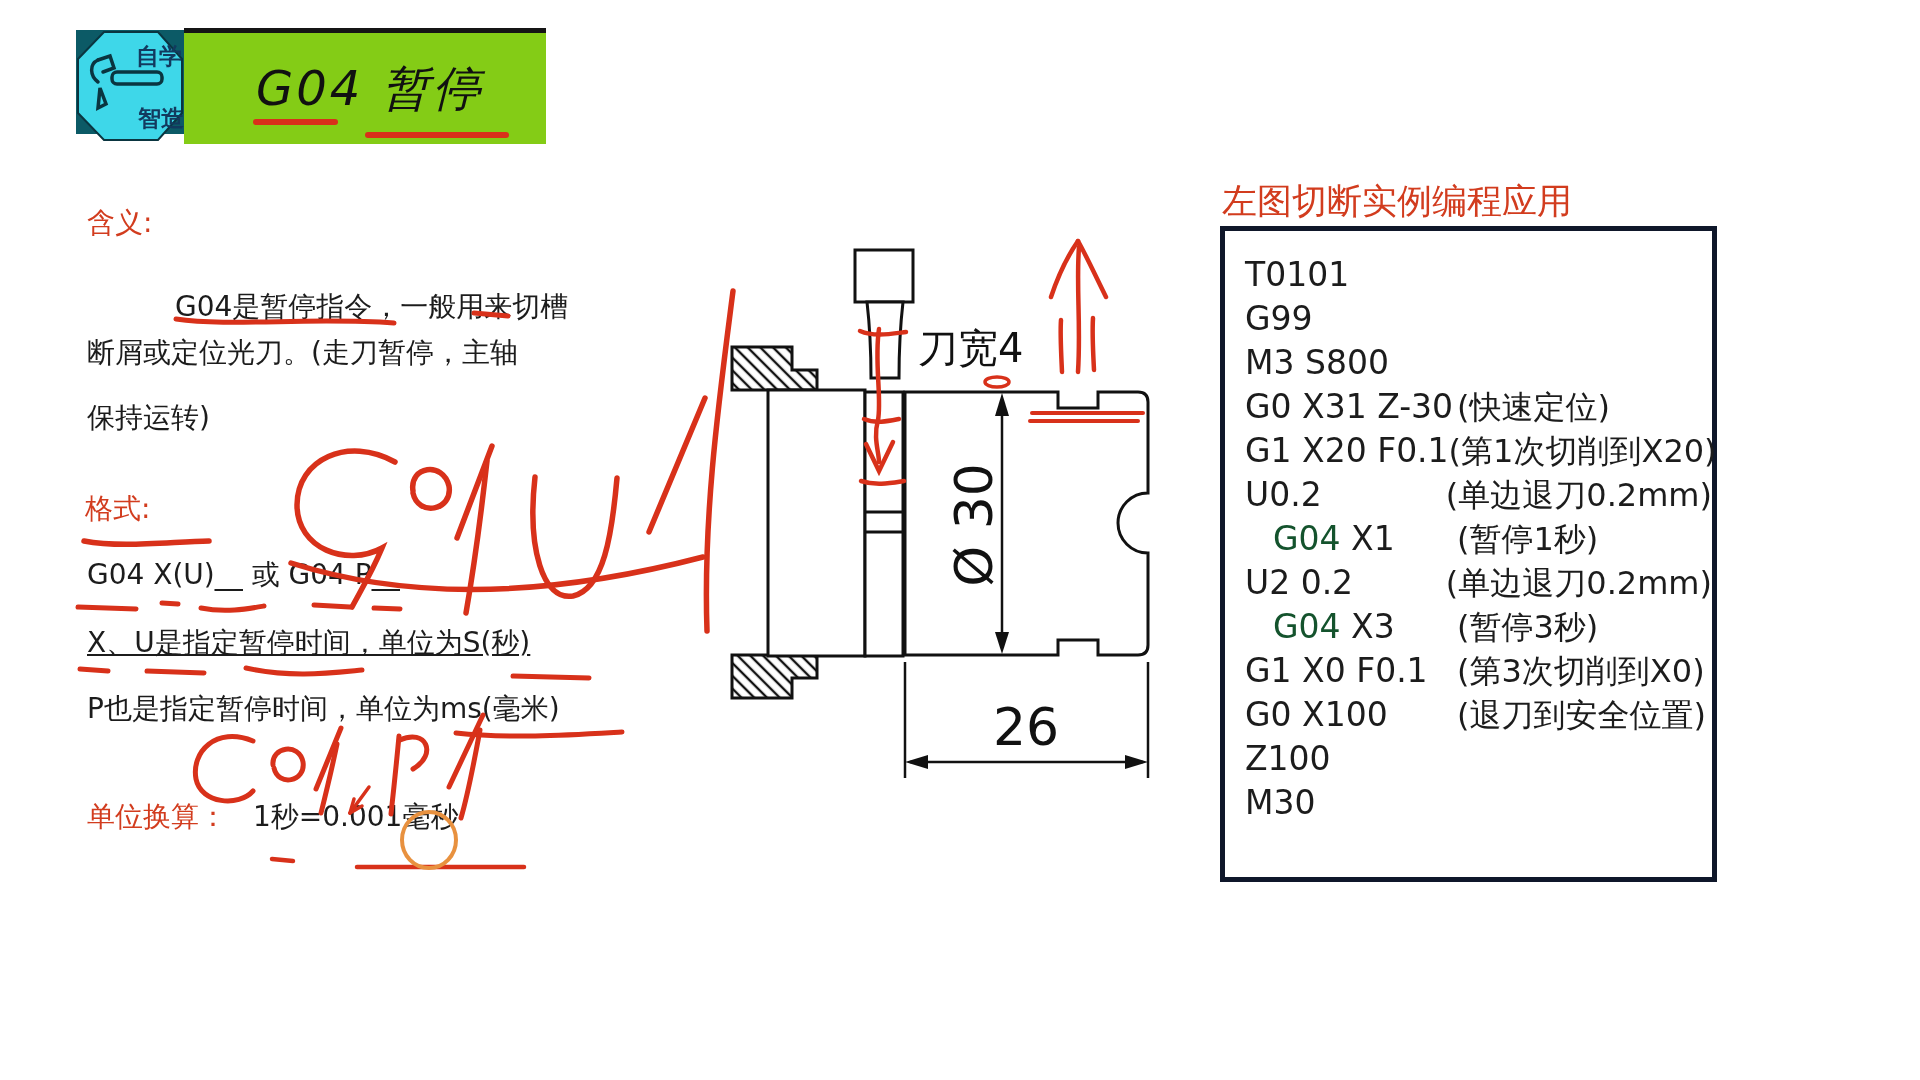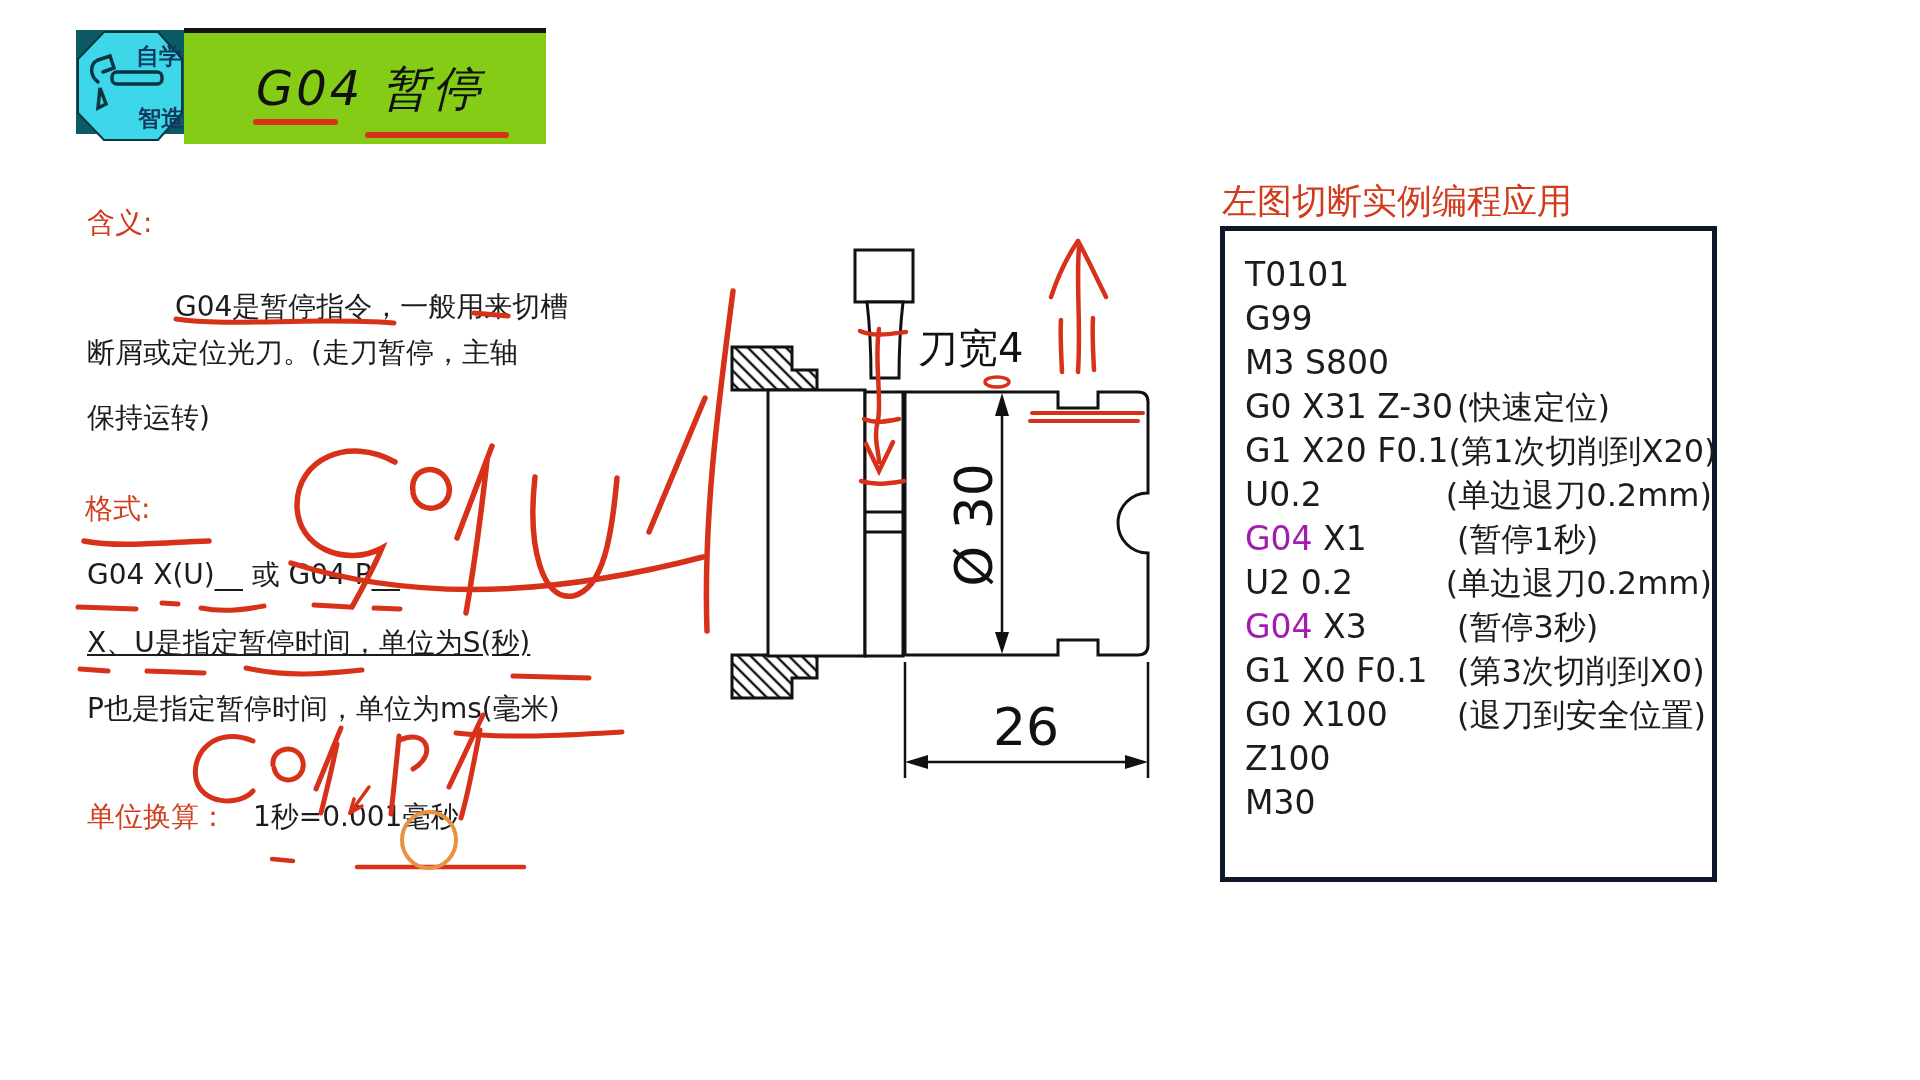--- a/index.html
+++ b/index.html
@@ -26,21 +26,21 @@
   #unit-line{left:87px;top:798px;}
   #unit-line .val{color:#1c1c1c;margin-left:26px;}
 
   
   #panel-title{position:absolute;left:1222px;top:178px;font-size:35px;color:#d23c1e;z-index:2;}
   .code-panel{position:absolute;left:1220px;top:226px;width:497px;height:656px;
               border:5px solid #0f172a;box-sizing:border-box;padding:22px 0 0 20px;z-index:2;}
   .code-row{display:flex;height:44px;line-height:44px;font-size:33px;}
   .code-cell{width:212px;white-space:pre;}
   .comment-cell{white-space:pre;font-size:32px;}
-  .kw-red{color:#a21caf;}
+  .kw-red{color:#14532d;margin-left:28px;}
 
   svg text{font-family:"DejaVu Sans","Liberation Sans",sans-serif;}
   .diagram-svg{position:absolute;left:690px;top:225px;z-index:1;}
   .overlay-svg{position:absolute;left:0;top:0;z-index:5;pointer-events:none;}
 </style>
 </head>
 <body>
 
 <div class="page">
 

